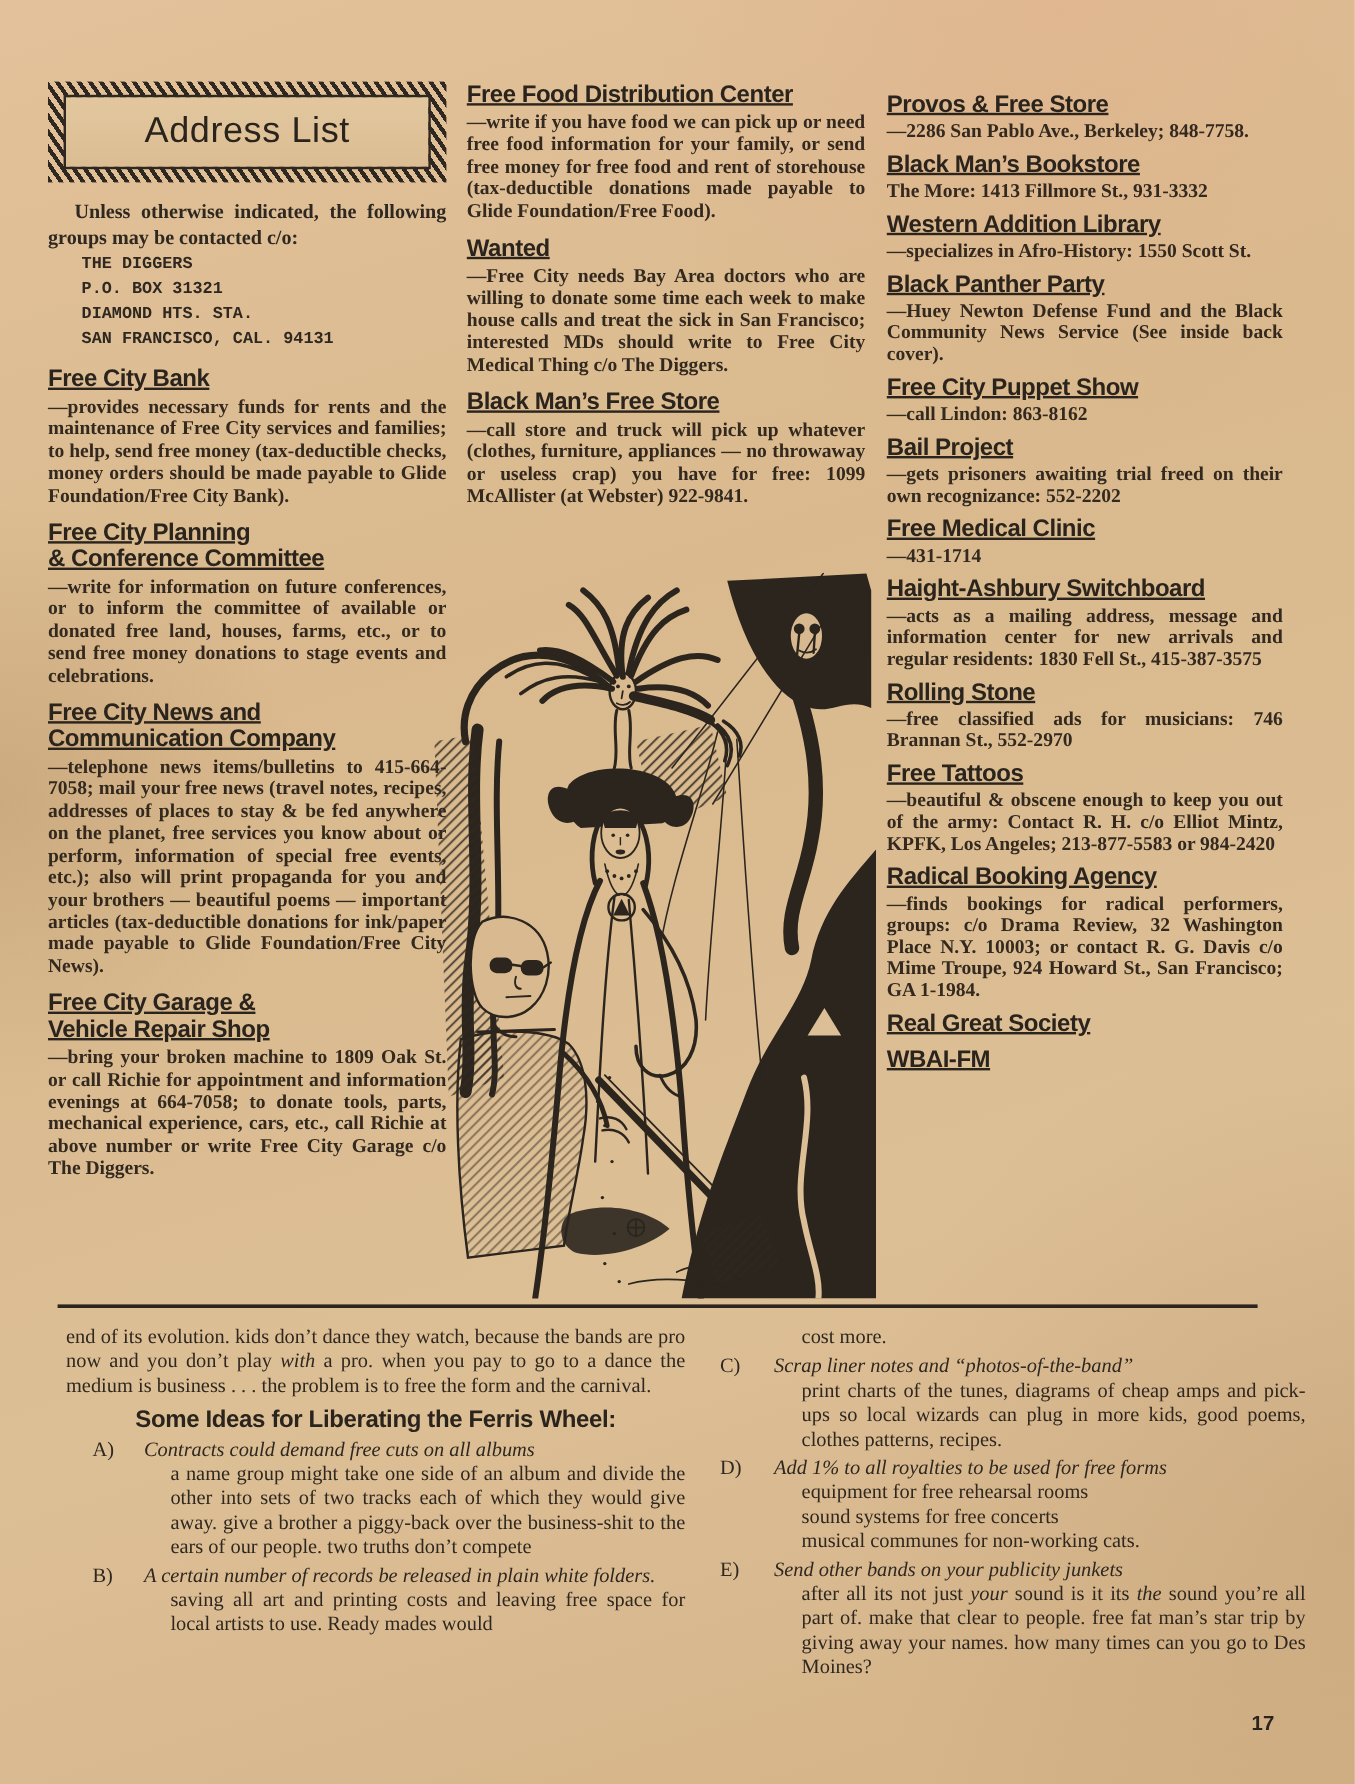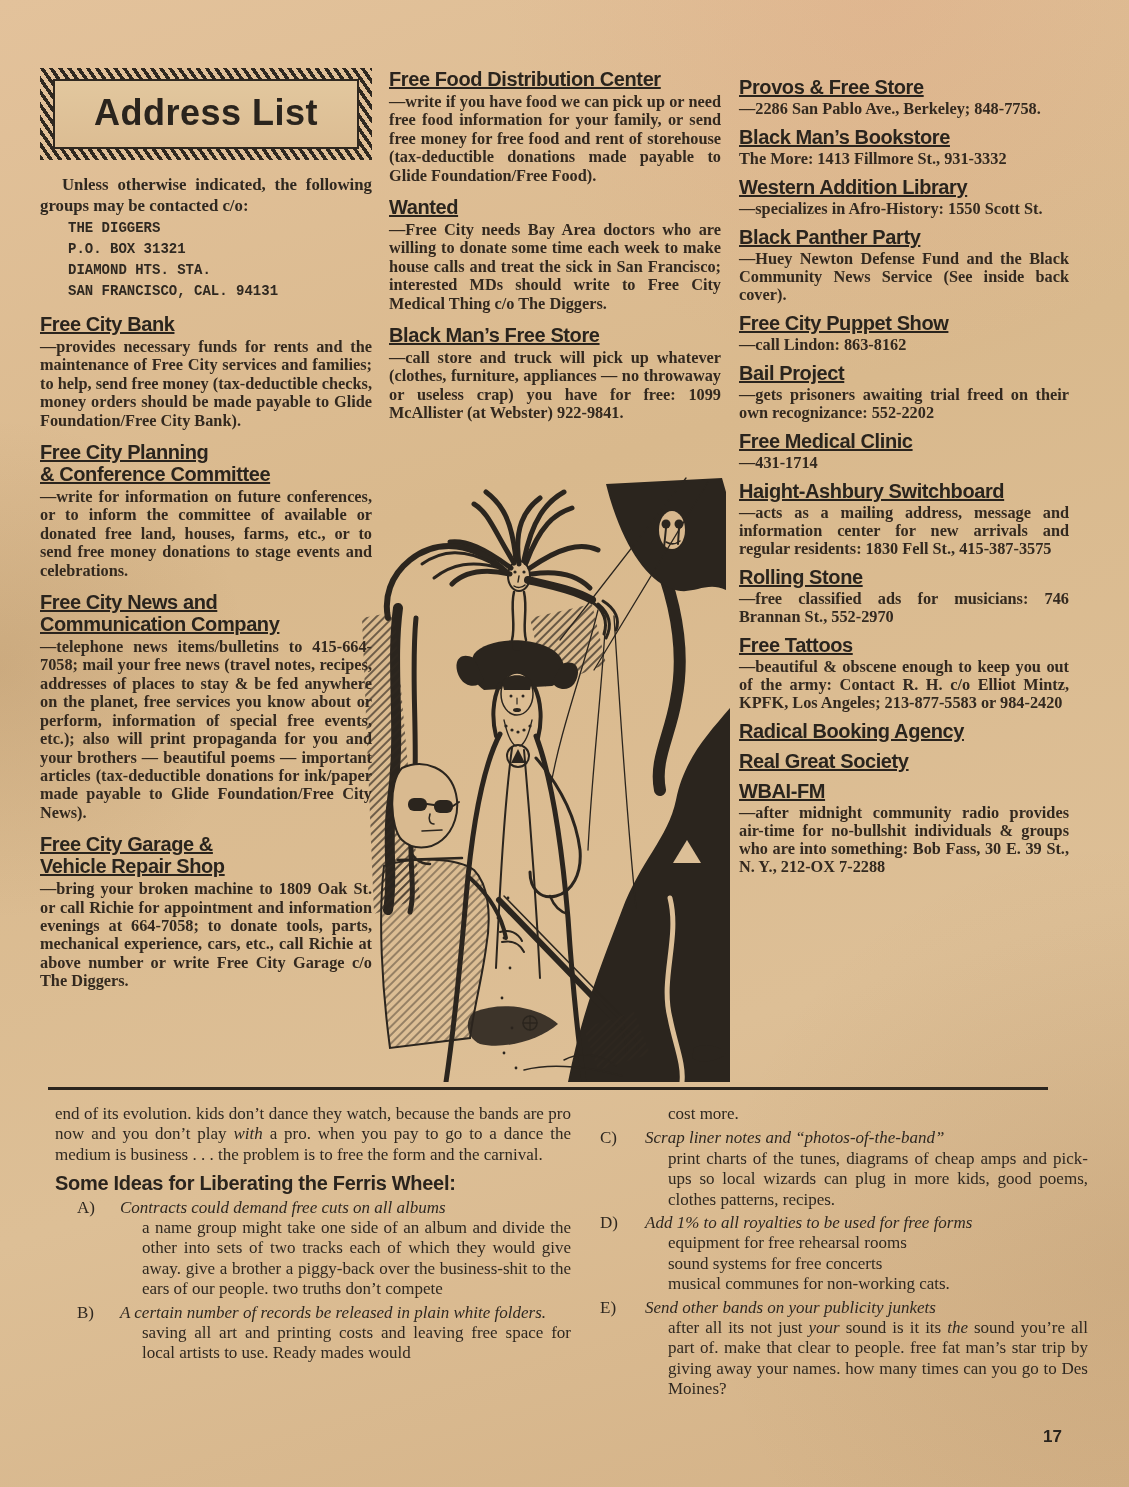--- a/index.html
+++ b/index.html
@@ -34,40 +34,40 @@
   
   .addr-box{
     padding:11px 13px; margin-bottom:15px;
     background:repeating-linear-gradient(55deg,#2f2820 0 3.5px, rgba(0,0,0,0) 3.5px 7.5px);
   }
   .addr-box-inner{
     border:2.5px solid #2f2820; padding:11px 0 13px; text-align:center;
     background:linear-gradient(180deg,#e2c79e,#dcbd93);
   }
   .addr-title{
-    font-family:"Liberation Sans", sans-serif; font-weight:700;
-    font-size:36px; letter-spacing:0.5px; color:#2a241d;
+    font-family:"Liberation Sans", sans-serif; font-weight:400;
+    font-size:30px; letter-spacing:0.5px; color:#2a241d;
   }
   .intro{margin:0 0 2px; font-size:16.8px; line-height:20.5px; font-weight:700; text-align:justify; text-indent:22px;}
   .addr-lines{white-space:pre-line; font-weight:700; font-size:14px; line-height:21px; margin:0 0 4px 28px;font-family:Liberation Mono, monospace;}
 
   
   .illo{position:absolute; left:352px; top:468px; width:380px; height:614px;}
 
   
   .rule{position:absolute; left:48px; top:1087px; width:1000px; height:3px; background:#2b251e;}
 
   
   .bcol{position:absolute; top:1104px; font-size:17px; line-height:20.4px;}
   #bleft{left:55px; width:516px;}
   #bright{left:600px; width:488px;}
   .bp{margin:0 0 8px; text-align:justify;}
   .bh{
     font-family:"Liberation Sans", sans-serif; font-weight:700;
-    font-size:20px; letter-spacing:-0.3px; margin:4px 0 4px; color:#2a241d;
+    font-size:20px; letter-spacing:-0.3px; margin:4px 0 4px; color:#2a241d;text-align:center;
   }
   .it{font-style:italic;}
   .bi{position:relative; padding-left:65px; margin-bottom:3px;}
   .bi .bl{position:absolute; left:22px; top:0;}
   .bi .lead{font-style:italic; display:block; text-align:justify;}
   .bi .bb{margin-left:22px; text-align:justify;}
   #bright .bi{padding-left:45px;}
   #bright .bi .bl{left:0;}
   #bright .bi .bb{margin-left:23px;}
   .cont{margin:0 0 4px 68px;}
@@ -167,27 +167,27 @@
     <div class="sec">
       <h3 class="sh">Rolling Stone</h3>
       <p class="sb">—free classified ads for musicians: 746 Brannan St., 552-2970</p>
     </div>
     <div class="sec">
       <h3 class="sh">Free Tattoos</h3>
       <p class="sb">—beautiful &amp; obscene enough to keep you out of the army: Contact R. H. c/o Elliot Mintz, KPFK, Los Angeles; 213-877-5583 or 984-2420</p>
     </div>
     <div class="sec">
       <h3 class="sh">Radical Booking Agency</h3>
+      <p class="sb">—finds bookings for radical performers, groups: c/o Drama Review, 32 Washington Place N.Y. 10003; or contact R. G. Davis c/o Mime Troupe, 924 Howard St., San Francisco; GA 1-1984.</p>
     </div>
     <div class="sec">
       <h3 class="sh">Real Great Society</h3>
     </div>
     <div class="sec">
       <h3 class="sh">WBAI-FM</h3>
-      <p class="sb">—after midnight community radio provides air-time for no-bullshit individuals &amp; groups who are into something: Bob Fass, 30 E. 39 St., N. Y., 212-OX 7-2288</p>
     </div>
   </div>
 
   <svg class="illo" viewBox="0 0 376 614" xmlns="http://www.w3.org/2000/svg">
     <defs>
       <pattern id="ht" width="6" height="6" patternUnits="userSpaceOnUse" patternTransform="rotate(45)">
         <line x1="1" y1="0" x2="1" y2="6" stroke="#2f2820" stroke-width="1.5"></line>
       </pattern>
     </defs>
     <g stroke="#2b251e" fill="none" stroke-linecap="round">

